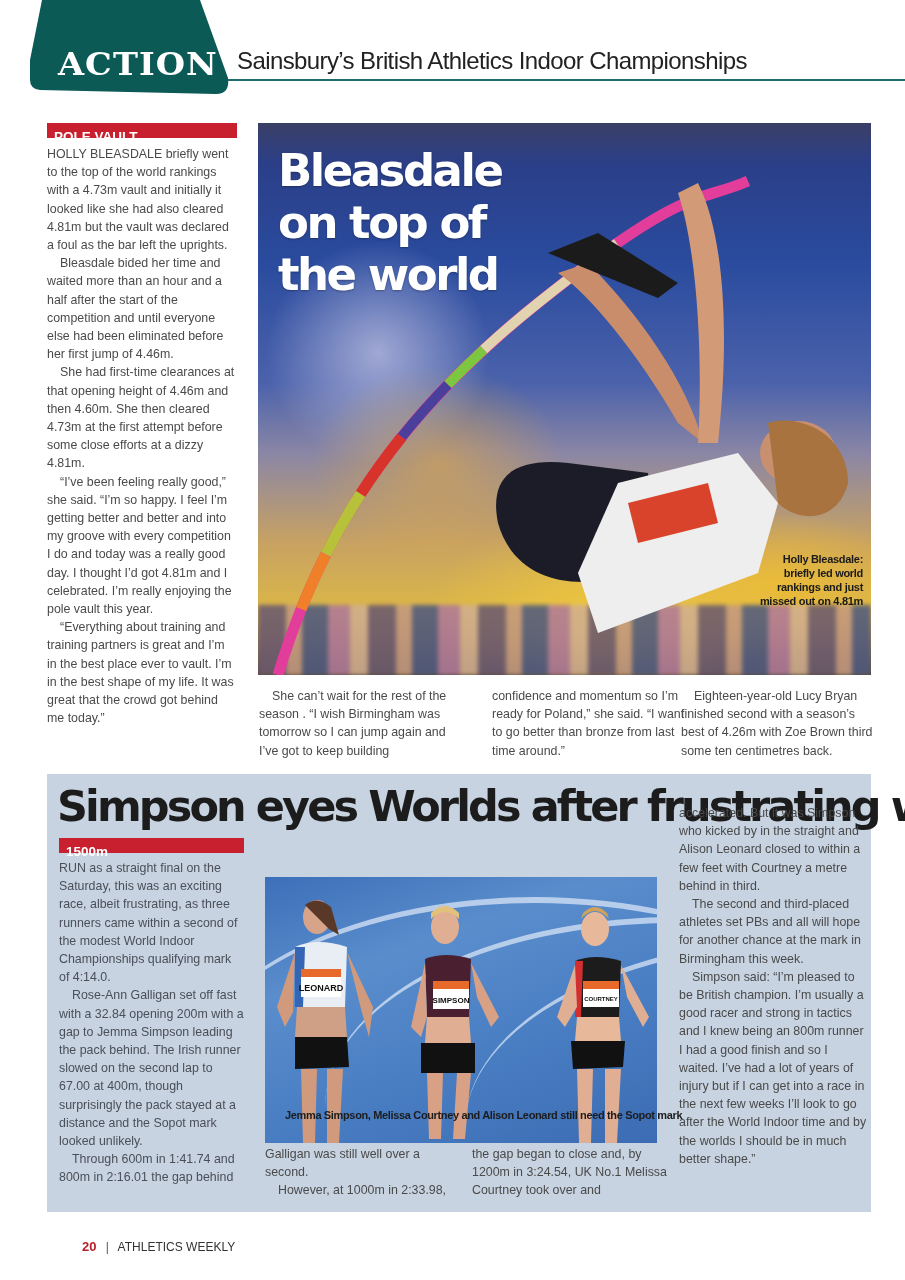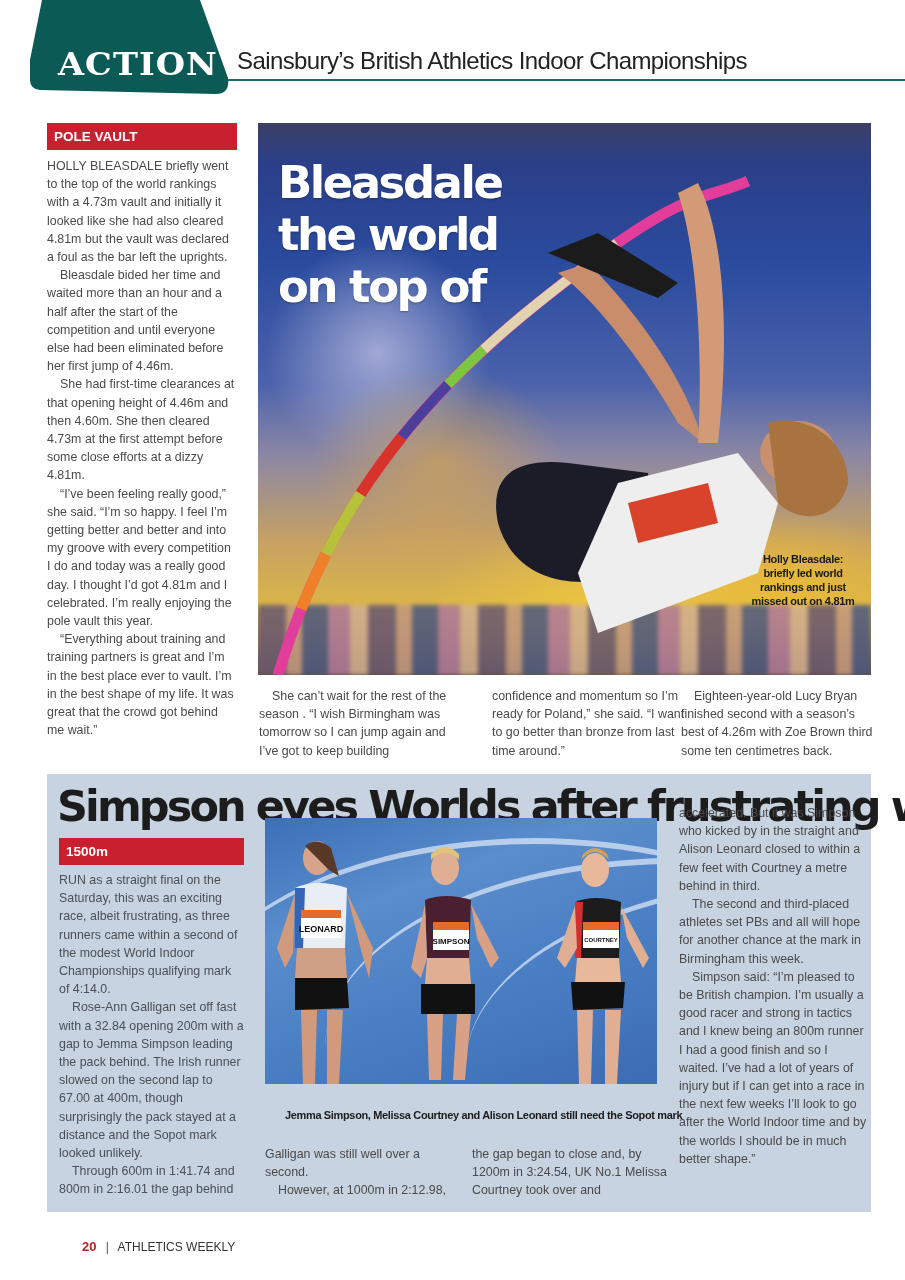--- a/index.html
+++ b/index.html
@@ -10,51 +10,51 @@
   .tab { position: absolute; left: 30px; top: 0; width: 200px; height: 96px; }
   .tab svg { position: absolute; left: 0; top: 0; }
   .tab-label { position: absolute; left: 28px; top: 45px; font-family: "DejaVu Serif", serif; font-weight: bold; font-size: 32px; color: #ffffff; letter-spacing: 1px; transform: scaleX(1.05); transform-origin: left; }
   .header-title { position: absolute; left: 237px; top: 47px; font-size: 24px; color: #222; letter-spacing: -0.6px; font-family: "Liberation Sans Narrow", "Liberation Sans", sans-serif; }
   .header-rule { position: absolute; left: 228px; top: 79px; width: 677px; height: 2px; background: #1f6a6b; }
 
   
   .txt { font-size: 12.4px; line-height: 18.2px; color: #4a4a4a; }
   .txt p { text-indent: 0; }
   .txt p.ind { text-indent: 13px; }
-  .kicker { background: #c8202f; color: #fff; font-weight: bold; font-size: 13.5px; padding: 2px 7px; height: 27px; line-height: 23px; }
+  .kicker { background: #c8202f; color: #fff; font-weight: bold; font-size: 13.5px; padding: 2px 7px; height: 15px; line-height: 23px; }
 
   
   .pv-col { position: absolute; left: 47px; top: 123px; width: 190px; }
   .pv-col .kicker { margin-bottom: 7px; }
 
   .photo1 { position: absolute; left: 258px; top: 123px; width: 613px; height: 552px; overflow: hidden;
     background:
       radial-gradient(ellipse 180px 140px at 180px 340px, rgba(230,170,60,0.55), transparent 70%),
       radial-gradient(ellipse 260px 120px at 350px 480px, rgba(240,200,60,0.85), transparent 70%),
       radial-gradient(ellipse 200px 100px at 520px 460px, rgba(240,190,50,0.8), transparent 70%),
       radial-gradient(ellipse 160px 160px at 120px 230px, rgba(200,200,230,0.7), transparent 70%),
       linear-gradient(180deg, #3b3f66 0px, #2b3f88 40px, #2a4b9e 140px, #4b62ab 260px, #8a86a5 330px, #c8a262 420px, #d9b44a 480px, #a07a45 520px, #5a4a3c 552px);
   }
   .photo1 .crowd { position: absolute; left: 0; bottom: 0; width: 100%; height: 70px;
     background: repeating-linear-gradient(90deg, #6a5a70 0 28px, #c49a80 28px 44px, #4e5a80 44px 70px, #b07a9a 70px 92px, #d2b090 92px 110px); opacity: 0.85; filter: blur(2px); }
   .photo1 .pole { position: absolute; left: 0; top: 0; }
   .photo1 .athlete { position: absolute; left: 0; top: 0; }
-  .headline1 { position: absolute; left: 20px; top: 34px; font-family: "DejaVu Sans", sans-serif; font-weight: bold; color: #fff; font-size: 45px; line-height: 52px; letter-spacing: -2.5px; text-shadow: 0 1px 2px rgba(0,0,0,0.3); }
-  .caption1 { position: absolute; right: 8px; top: 429px; width: 120px; text-align: center; font-size: 11px; line-height: 14px; font-weight: bold; color: #1a1a1a; letter-spacing: -0.3px; }
+  .headline1 { position: absolute; left: 20px; top: 22px; font-family: "DejaVu Sans", sans-serif; font-weight: bold; color: #fff; font-size: 45px; line-height: 52px; letter-spacing: -2.5px; text-shadow: 0 1px 2px rgba(0,0,0,0.3); }
+  .caption1 { position: absolute; right: 8px; top: 429px; width: 120px; text-align: right; font-size: 11px; line-height: 14px; font-weight: bold; color: #1a1a1a; letter-spacing: -0.3px; }
 
   .pv-bottom { position: absolute; top: 687px; width: 195px; }
 
   
   .box2 { position: absolute; left: 47px; top: 774px; width: 824px; height: 438px; background: #c7d3e1; }
   .headline2 { position: absolute; left: 10px; top: 4px; font-family: "DejaVu Sans", sans-serif; font-weight: bold; font-size: 43px; color: #1c1c1c; letter-spacing: -2.9px; white-space: nowrap; line-height: 56px; }
   .m-col1 { position: absolute; left: 59px; top: 838px; width: 185px; }
   .m-col1 .kicker { margin-bottom: 6px; }
   .m-col1 .txt, .m-mid .txt, .m-col4 .txt { color: #4a4f58; }
 
-  .photo2 { position: absolute; left: 265px; top: 818px; width: 392px; height: 266px; overflow: hidden;
+  .photo2 { position: absolute; left: 265px; top: 877px; width: 392px; height: 266px; overflow: hidden;
     background: linear-gradient(160deg, #3b6fb8 0%, #5a8dcc 30%, #4a7fc4 60%, #3c6cb3 100%); }
   .photo2 .lane { position: absolute; border-top: 6px solid rgba(225,235,250,0.7); border-radius: 50%; }
   .photo2 .runner { position: absolute; }
   .caption2 { position: absolute; left: 265px; top: 1109px; font-size: 11px; font-weight: bold; color: #1c1c1c; letter-spacing: -0.35px; white-space: nowrap; margin-left: 20px; }
   .m-mid { position: absolute; top: 1145px; width: 195px; }
   .m-col4 { position: absolute; left: 679px; top: 804px; width: 188px; }
 
   
   .footer { position: absolute; left: 47px; top: 1239px; font-size: 12px; color: #333; margin-left: 35px; }
   .footer .pg { color: #b8202a; font-weight: bold; font-size: 13px; }
@@ -72,21 +72,21 @@
 <div class="header-title">Sainsbury’s British Athletics Indoor Championships</div>
 <div class="header-rule"></div>
 
 <div class="pv-col">
   <div class="kicker">POLE VAULT</div>
   <div class="txt">
     <p>HOLLY BLEASDALE briefly went to the top of the world rankings with a 4.73m vault and initially it looked like she had also cleared 4.81m but the vault was declared a foul as the bar left the uprights.</p>
     <p class="ind">Bleasdale bided her time and waited more than an hour and a half after the start of the competition and until everyone else had been eliminated before her first jump of 4.46m.</p>
     <p class="ind">She had first-time clearances at that opening height of 4.46m and then 4.60m. She then cleared 4.73m at the first attempt before some close efforts at a dizzy 4.81m.</p>
     <p class="ind">“I’ve been feeling really good,” she said. “I’m so happy. I feel I’m getting better and better and into my groove with every competition I do and today was a really good day. I thought I’d got 4.81m and I celebrated. I’m really enjoying the pole vault this year.</p>
-    <p class="ind">“Everything about training and training partners is great and I’m in the best place ever to vault. I’m in the best shape of my life. It was great that the crowd got behind me wait.”</p>
+    <p class="ind">“Everything about training and training partners is great and I’m in the best place ever to vault. I’m in the best shape of my life. It was great that the crowd got behind me today.”</p>
   </div>
 </div>
 
 <div class="photo1">
   <div class="crowd"></div>
   <svg class="pole" width="613" height="552" viewBox="0 0 613 552">
     <path d="M20 552 C 60 420, 130 300, 280 180 S 440 80, 490 58" stroke="#e23d9b" stroke-width="11" fill="none" stroke-dasharray="70 0"></path>
     <path d="M20 552 C 60 420, 130 300, 280 180 S 440 80, 490 58" stroke="#f07f2a" stroke-width="11" fill="none" stroke-dasharray="0 70 60 900"></path>
     <path d="M20 552 C 60 420, 130 300, 280 180 S 440 80, 490 58" stroke="#b7c23a" stroke-width="11" fill="none" stroke-dasharray="0 130 70 900"></path>
     <path d="M20 552 C 60 420, 130 300, 280 180 S 440 80, 490 58" stroke="#d8332a" stroke-width="11" fill="none" stroke-dasharray="0 200 70 900"></path>
@@ -104,22 +104,22 @@
     <path d="M360 360 L 480 330 L 520 380 L 500 450 L 340 510 L 320 450 Z" fill="#eeeeee"></path>
     <path d="M370 380 L 450 360 L 460 400 L 380 420 Z" fill="#d9432b"></path>
 
     <path d="M440 60 C 470 120, 470 230, 460 320 L 440 320 C 445 240, 440 130, 420 70 Z" fill="#d39a78"></path>
 
     <ellipse cx="540" cy="330" rx="38" ry="32" fill="#c99070"></ellipse>
     <path d="M510 300 C 540 290, 590 310, 590 360 C 580 400, 540 400, 520 380 Z" fill="#a8733e"></path>
   </svg>
   <div class="headline1">
     <div>Bleasdale</div>
+    <div>on top of</div>
     <div>the world</div>
-    <div>on top of</div>
   </div>
   <div class="caption1">
     <div>Holly Bleasdale:</div>
     <div>briefly led world</div>
     <div>rankings and just</div>
     <div>missed out on 4.81m</div>
   </div>
 </div>
 
 <div class="pv-bottom txt" style="left:259px;">
@@ -190,21 +190,21 @@
       <path d="M306 164 L360 164 L358 190 L308 192 Z" fill="#111"></path>
       <path d="M312 192 L328 192 L326 266 L314 266 Z M340 192 L356 192 L352 266 L340 266 Z" fill="#e0ae92"></path>
       <path d="M310 88 L292 140 L300 150 L312 130 Z M356 88 L384 140 L378 150 L362 120 Z" fill="#e0ae92"></path>
     </g>
   </svg>
 </div>
 <div class="caption2">Jemma Simpson, Melissa Courtney and Alison Leonard still need the Sopot mark</div>
 
 <div class="m-mid txt" style="left:265px;">
   <p>Galligan was still well over a second.</p>
-  <p class="ind">However, at 1000m in 2:12.98,</p>
+  <p class="ind">However, at 1000m in 2:33.98,</p>
 </div>
 <div class="m-mid txt" style="left:472px;">
   <p>the gap began to close and, by 1200m in 3:24.54, UK No.1 Melissa Courtney took over and</p>
 </div>
 
 <div class="m-col4 txt">
   <p>accelerated. But it was Simpson who kicked by in the straight and Alison Leonard closed to within a few feet with Courtney a metre behind in third.</p>
   <p class="ind">The second and third-placed athletes set PBs and all will hope for another chance at the mark in Birmingham this week.</p>
   <p class="ind">Simpson said: “I’m pleased to be British champion. I’m usually a good racer and strong in tactics and I knew being an 800m runner I had a good finish and so I waited. I’ve had a lot of years of injury but if I can get into a race in the next few weeks I’ll look to go after the World Indoor time and by the worlds I should be in much better shape.”</p>
 </div>

